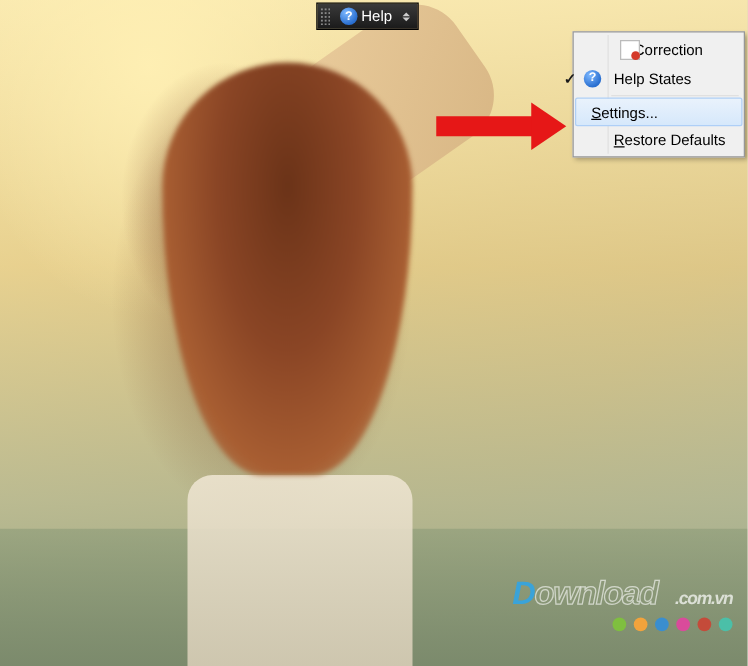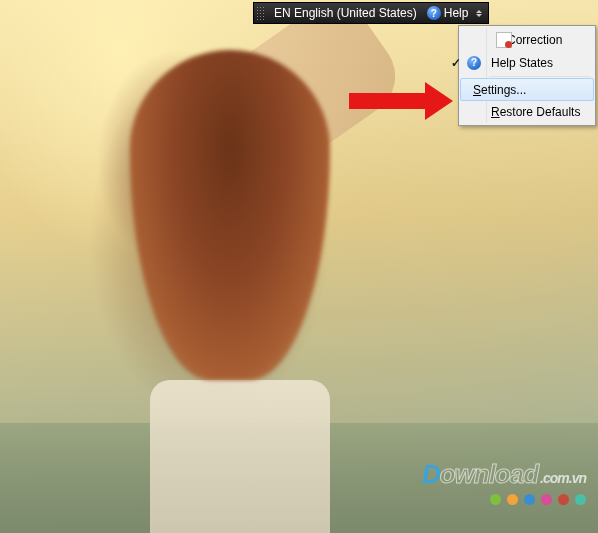--- a/index.html
+++ b/index.html
@@ -220,44 +220,41 @@
       font-style: italic;
       font-weight: bold;
       letter-spacing: -1px;
     }
     .wm-d { color: #3aa3d9; }
     .wm-rest {
       color: transparent;
       text-align: center;
       -webkit-text-stroke: 1px rgba(255,255,255,0.6);
     }
-    .wm-ext { color: rgba(255,255,255,0.7); font-size: 14px; font-style: italic; margin-left: 2px; text-align: center;}
+    .wm-ext { color: rgba(255,255,255,0.7); font-size: 14px; font-style: italic; margin-left: 14px; text-align: center;}
     .dots {
       display: flex; gap: 6px; justify-content: flex-end;
       margin-top: 4px;
     }
     .dot { width: 11px; height: 11px; border-radius: 50%; }
   </style>
 </head>
 <body>
 
 <div class="photo-bg">
   <div class="ground"></div>
   <div class="figure">
     <div class="arm"></div>
     <div class="dress"></div>
     <div class="hair"></div>
   </div>
 </div>
 
 <div class="toolbar">
   <div class="grip"></div>
-  <div class="lang">
-    <span>EN English (United States)</span>
-  </div>
   <div class="help">
     <span class="help-icon">?</span>
     <span>Help</span>
   </div>
   <div class="expand">
     <span class="tri-up"></span>
     <span class="tri-down"></span>
   </div>
 </div>
 

